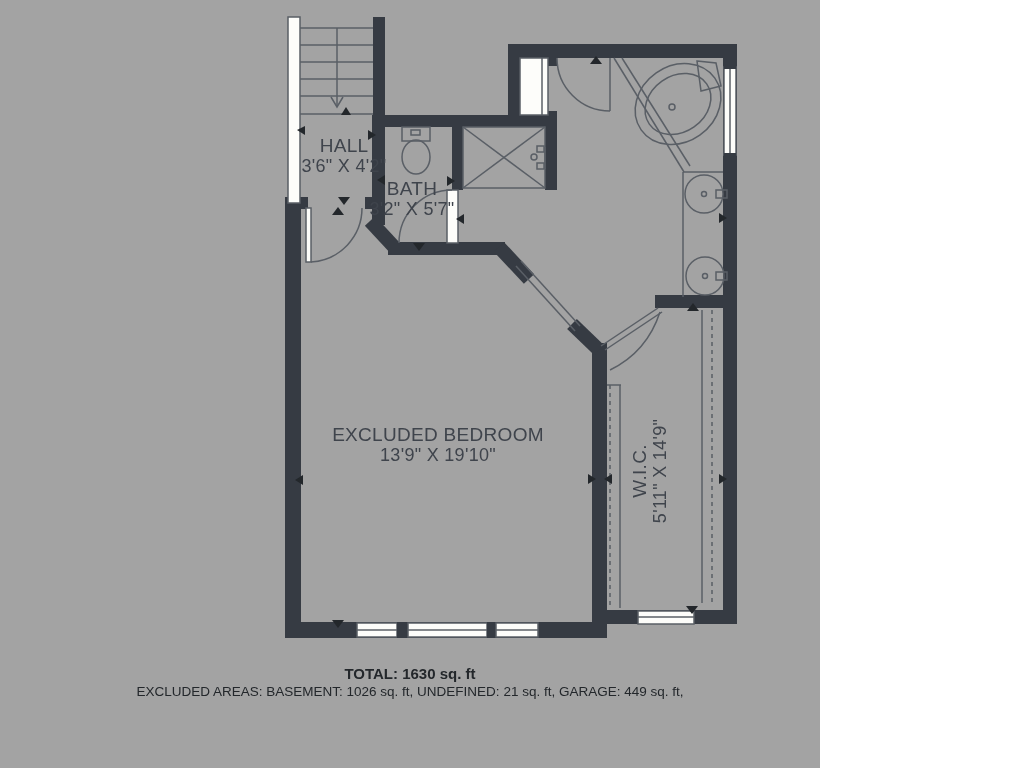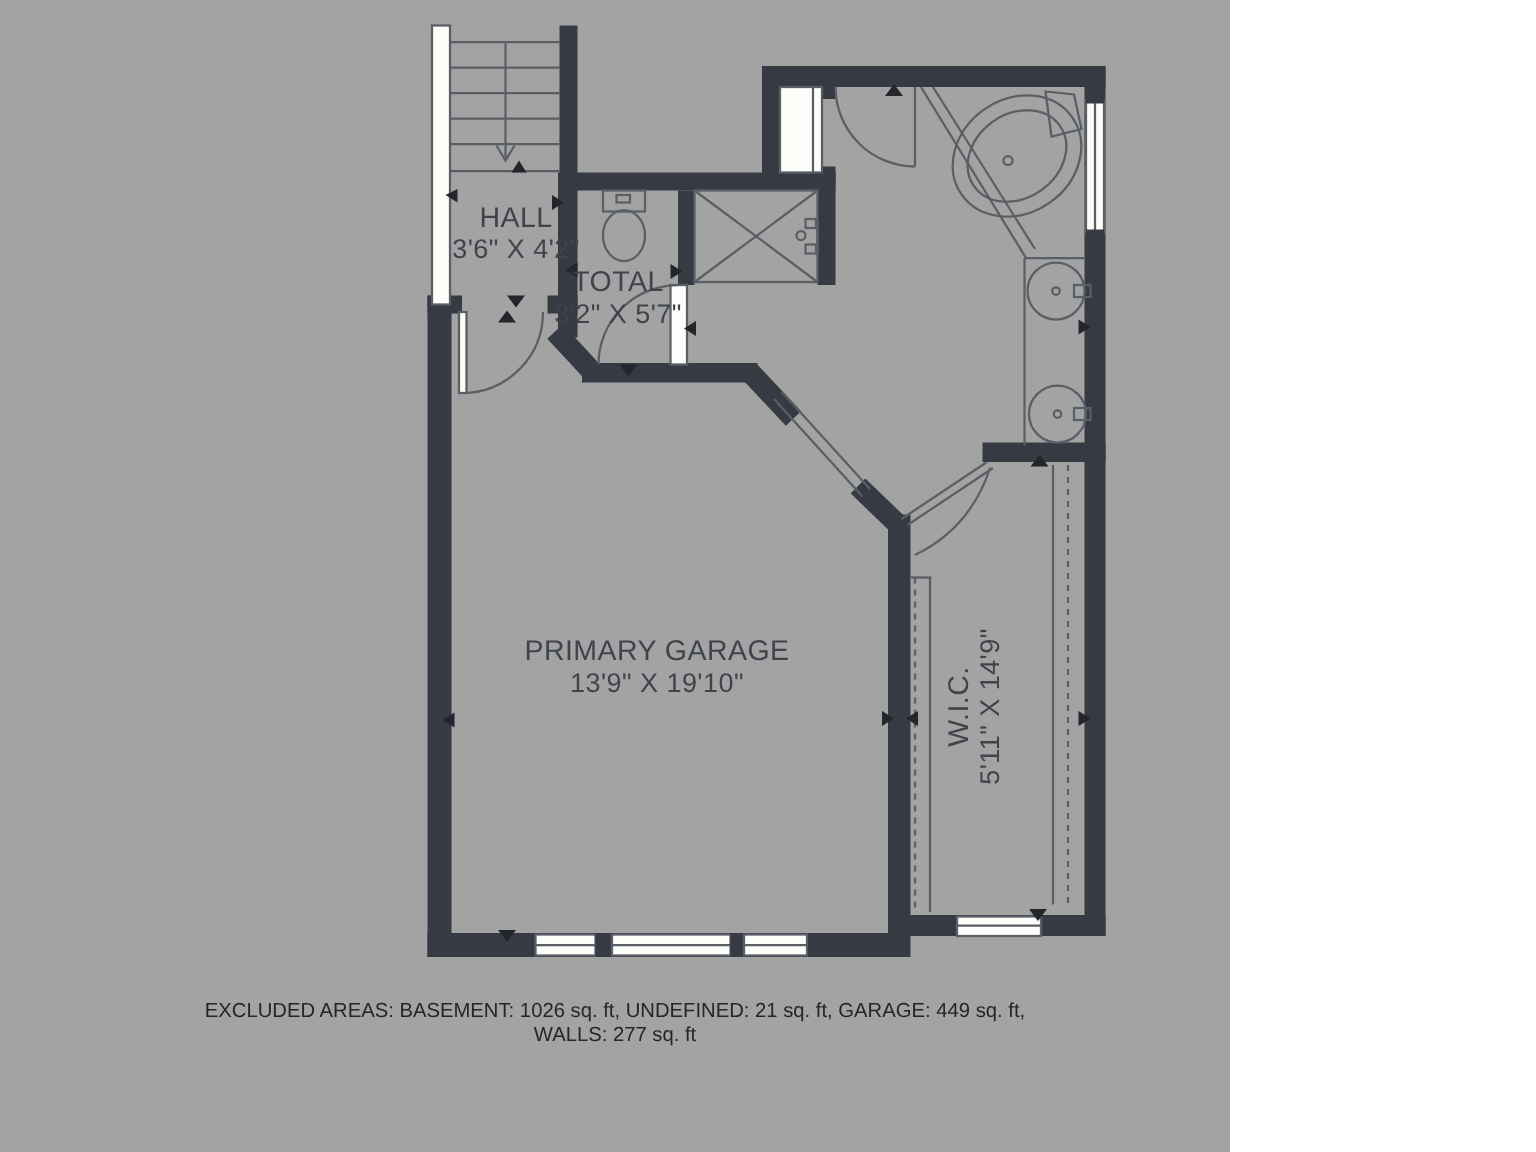--- a/index.html
+++ b/index.html
@@ -220,35 +220,35 @@
       <polygon points="993,741 968,725 946,727 970,702" fill="#15181b"></polygon>
     </g>
   </svg>
 
   <div class="room-label" style="left:344px;top:156px;">
     <div>HALL</div>
     <div class="dims">3'6" X 4'2"</div>
   </div>
 
   <div class="room-label" style="left:412px;top:199px;">
-    <div>TOTAL</div>
+    <div>BATH</div>
     <div class="dims">3'2" X 5'7"</div>
   </div>
 
 
   <div class="room-label" style="left:438px;top:445px;">
-    <div>PRIMARY GARAGE</div>
+    <div>EXCLUDED BEDROOM</div>
     <div class="dims">13'9" X 19'10"</div>
   </div>
 
   <div class="room-label rot" style="left:650px;top:471px;">
     <div>W.I.C.</div>
     <div class="dims">5'11" X 14'9"</div>
   </div>
 
   <div class="footer">
+    <div class="total">TOTAL: 1630 sq. ft</div>
     <div>EXCLUDED AREAS: BASEMENT: 1026 sq. ft, UNDEFINED: 21 sq. ft, GARAGE: 449 sq. ft,</div>
-    <div>WALLS: 277 sq. ft</div>
   </div>
 
   <div class="compass-n">N</div>
 
 </div>
 
 </body></html>

